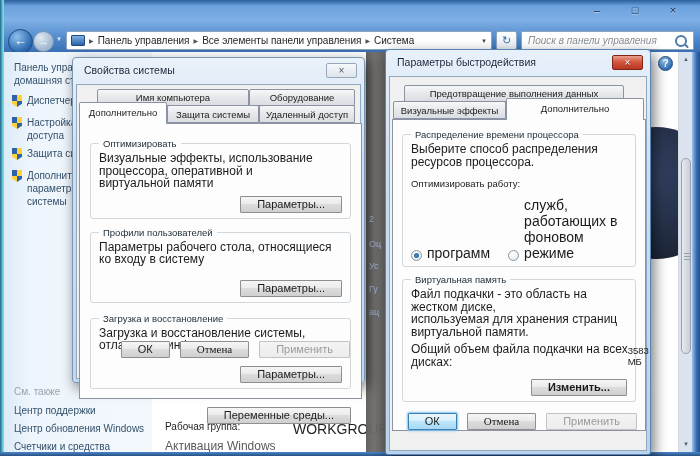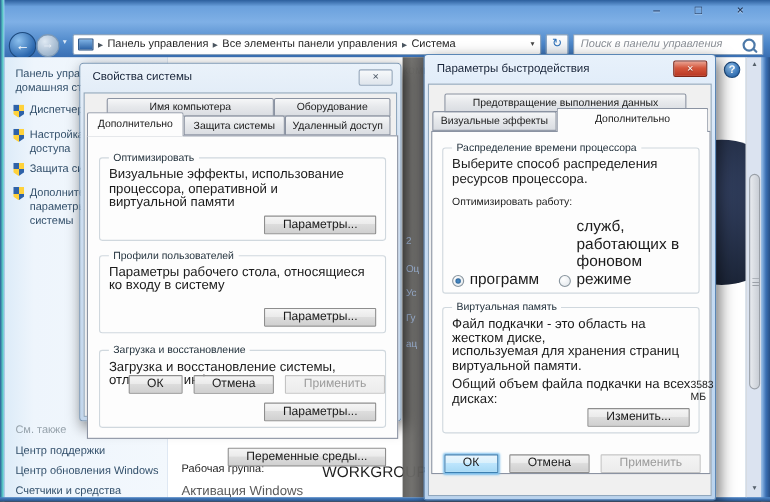--- a/index.html
+++ b/index.html
@@ -119,21 +119,21 @@
   .grp{position:relative;border:1px solid #d0d8de;border-radius:3px;padding:8px 8px 5px;margin-top:11px;}
   .grp-label{position:absolute;top:-6px;left:8px;background:#fdfdfd;padding:0 4px;font-size:9.5px;color:#22313c;}
   .grp-desc{font-size:12px;line-height:12.5px;color:#1b1b1b;white-space:pre-line;margin:0;}
   .btnrow{text-align:right;margin-top:4px;}
   .btn{display:inline-block;background:linear-gradient(#f5f5f5,#ebebeb 45%,#dddddd 46%,#d0d0d0);
        border:1px solid #8e8e8e;border-radius:1px;font-size:11px;color:#1b1b1b;text-align:center;
        height:17px;line-height:15px;box-sizing:border-box;padding:0 16px;}
   .btn.disabled{color:#9b9b9b;border-color:#c3c3c3;background:linear-gradient(#f4f4f4,#ececec);}
   .btn.default{border-color:#3c7fb1;background:linear-gradient(#eaf6fd,#d9f0fc 45%,#bee6fd 46%,#a7d9f5);
                box-shadow:0 0 2px 1px #7fc2ee;}
-  .w60{min-width:62px;} .w92{min-width:96px;} .w44{min-width:44px;} .w46{min-width:46px;} .w52{min-width:54px;} .w66{min-width:66px;}
+  .w60{min-width:62px;} .w92{min-width:96px;} .w44{min-width:44px;} .w46{min-width:46px;font-family:Liberation Serif, serif;} .w52{min-width:54px;} .w66{min-width:66px;}
   .envrow{text-align:right;margin-top:16px;}
   .footer{position:absolute;right:9px;bottom:20px;display:flex;gap:10px;z-index:3;}
 
   .opt-label{font-size:9.5px;color:#1b1b1b;margin-top:10px;}
   .radiorow{display:flex;align-items:flex-end;margin-top:8px;font-size:14px;color:#1b1b1b;}
   .radio{width:9px;height:9px;border:1px solid #89959e;border-radius:50%;
          background:radial-gradient(circle at 35% 30%,#fff,#dfe5ea);flex:0 0 auto;margin-right:5px;position:relative;}
   .radio.sel::after{content:'';position:absolute;left:2px;top:2px;width:5px;height:5px;border-radius:50%;
                     background:radial-gradient(#4a90d0,#22527e);}
   .radio2{margin-left:18px;}
@@ -298,21 +298,21 @@
 
         <div class="grp" style="margin-top:12px;">
           <span class="grp-label">Виртуальная память</span>
           <p class="grp-desc">Файл подкачки - это область на жестком диске,
 используемая для хранения страниц виртуальной памяти.</p>
           <div class="totalrow">
             <p class="grp-desc">Общий объем файла подкачки на всех
 дисках:</p>
             <span class="total-value">3583 МБ</span>
           </div>
-          <div class="btnrow" style="margin-top:1px;"><span class="btn w66">Изменить...</span></div>
+          <div class="btnrow" style="margin-top:9px;font-weight:bold;"><span class="btn w66">Изменить...</span></div>
         </div>
       </div>
 
       <div class="footer">
         <span class="btn w44 default">ОК</span>
         <span class="btn w46">Отмена</span>
         <span class="btn w52 disabled">Применить</span>
       </div>
     </div>
   </div>

